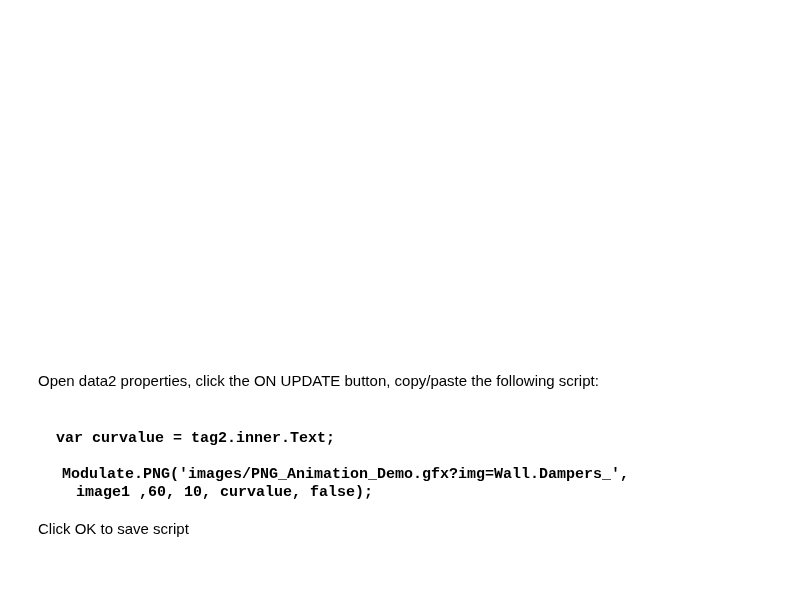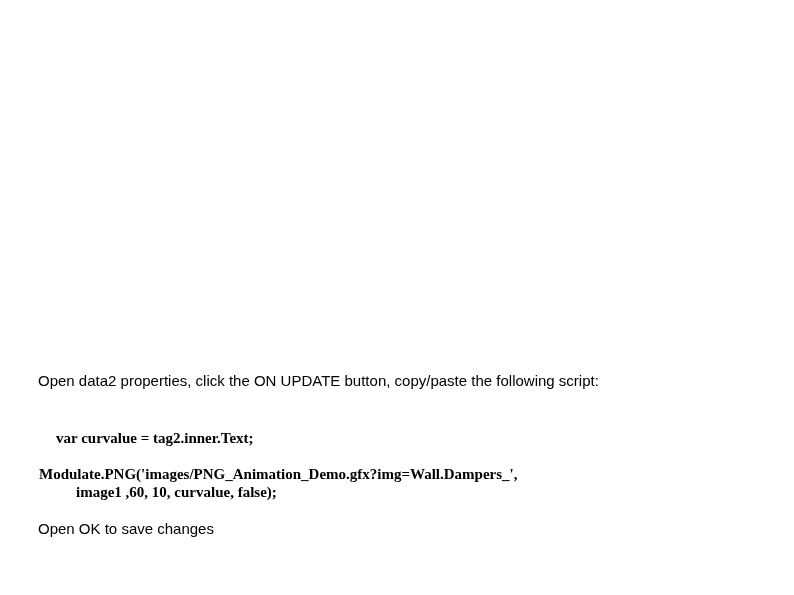--- a/index.html
+++ b/index.html
@@ -1,23 +1,23 @@
 <!DOCTYPE html>
 <html><head>
 <meta charset="utf-8">
 <style>
 html,body{margin:0;padding:0;width:794px;height:595px;background:#fff;font-family:Arial,Helvetica,sans-serif;color:#000}
 .content{position:absolute;left:38px;width:720px}
 .line1{top:372px;font-size:15px}
-.code{font-family:Liberation Serif, serif;font-size:15px;font-weight:bold;white-space:pre}
+.code{font-family:Liberation Mono, monospace;font-size:15px;font-weight:bold;white-space:pre}
 .line2{top:430px;left:56px}
-.line3{top:466px;left:39px}
+.line3{top:466px;left:62px}
 .line4{top:484px;left:76px}
 .line5{top:520px;font-size:15px}
 </style>
 </head>
 <body>
 
 <div class="content line1">Open data2 properties, click the ON UPDATE button, copy/paste the following script:</div>
 <div class="content code line2">var curvalue = tag2.inner.Text;</div>
 <div class="content code line3">Modulate.PNG('images/PNG_Animation_Demo.gfx?img=Wall.Dampers_',</div>
 <div class="content code line4">image1 ,60, 10, curvalue, false);</div>
-<div class="content line5">Open OK to save changes</div>
+<div class="content line5">Click OK to save script</div>
 
 </body></html>

